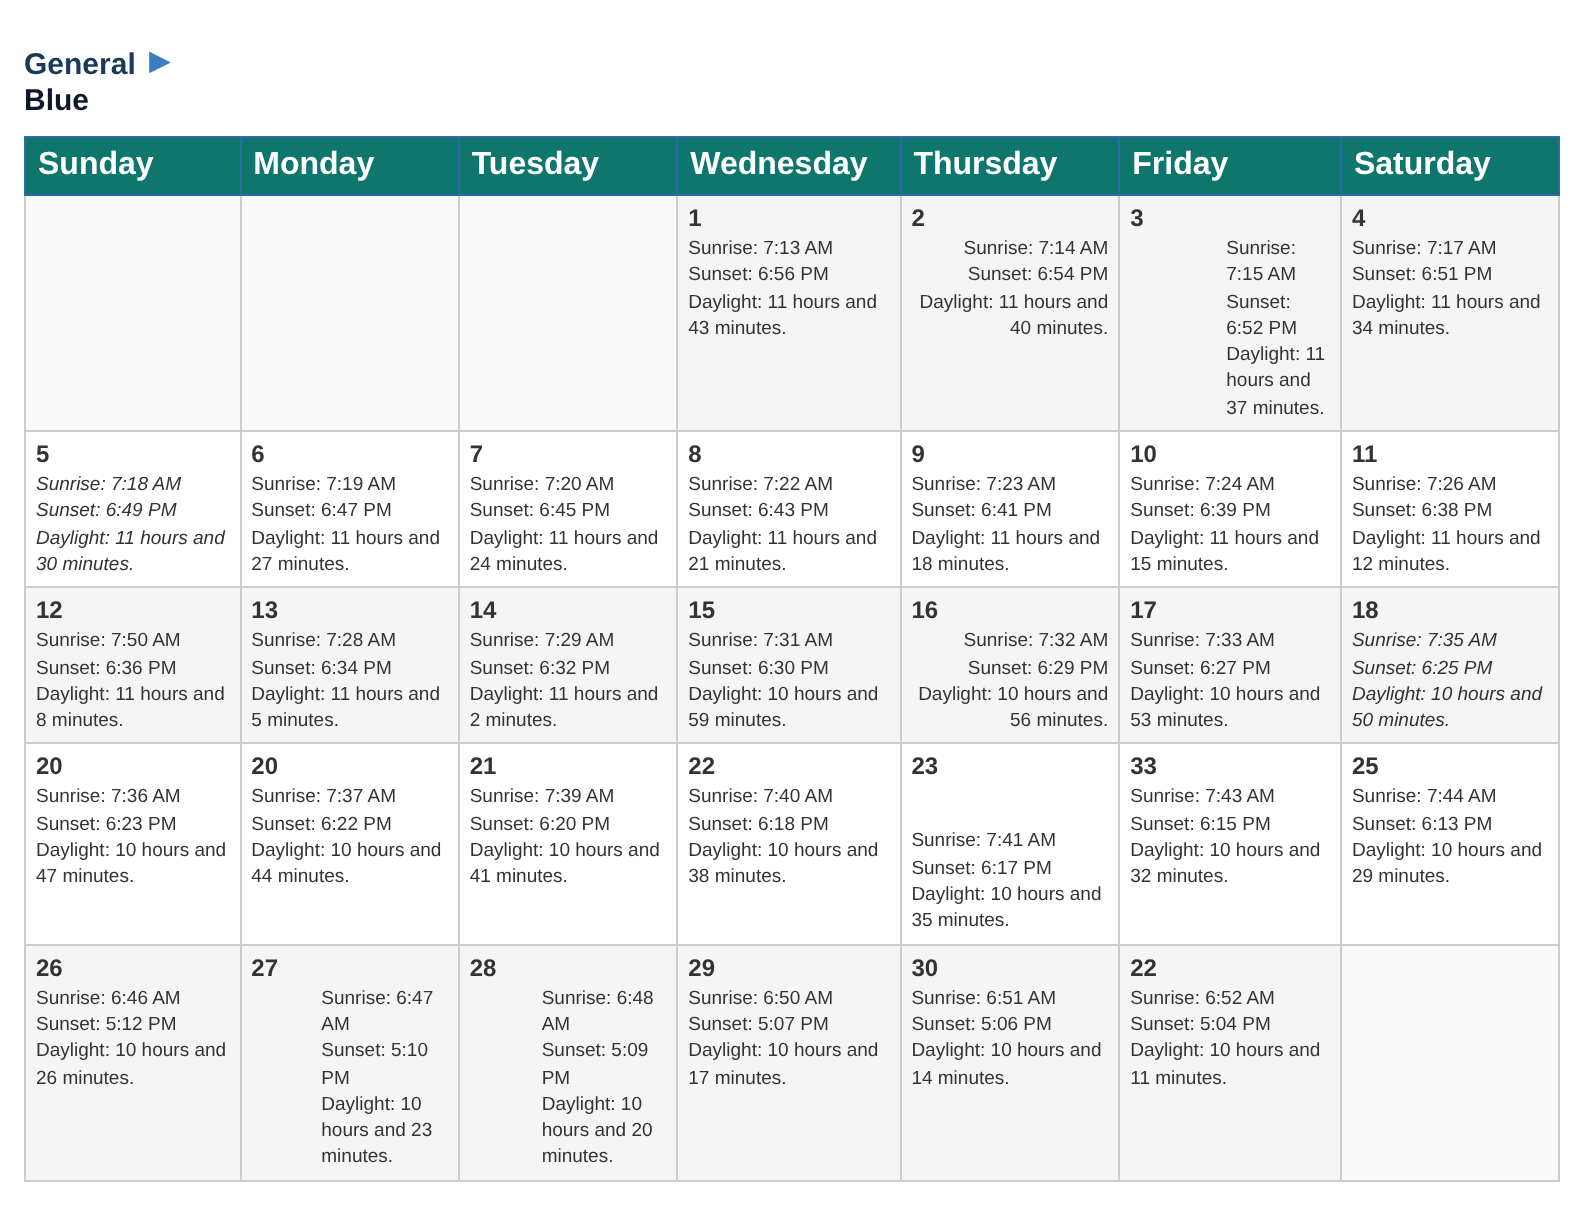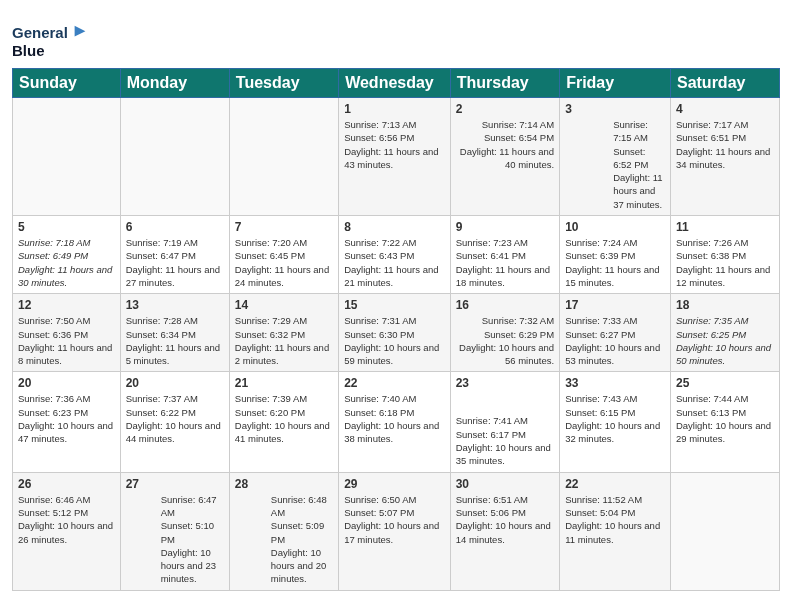--- a/index.html
+++ b/index.html
@@ -318,21 +318,21 @@
 Daylight: 10 hours and 17 minutes.</div>
           </td>
           <td>
             <span class="day-num">30</span>
             <div class="day-info" style="white-space: pre-line;">Sunrise: 6:51 AM
 Sunset: 5:06 PM
 Daylight: 10 hours and 14 minutes.</div>
           </td>
           <td>
             <span class="day-num">22</span>
-            <div class="day-info" style="white-space: pre-line;">Sunrise: 11:52 AM
+            <div class="day-info" style="white-space: pre-line;">Sunrise: 6:52 AM
 Sunset: 5:04 PM
 Daylight: 10 hours and 11 minutes.</div>
           </td>
           <td class="empty-cell"></td>
         </tr>
       </tbody>
   </table>
 </div>
 
 </body></html>

